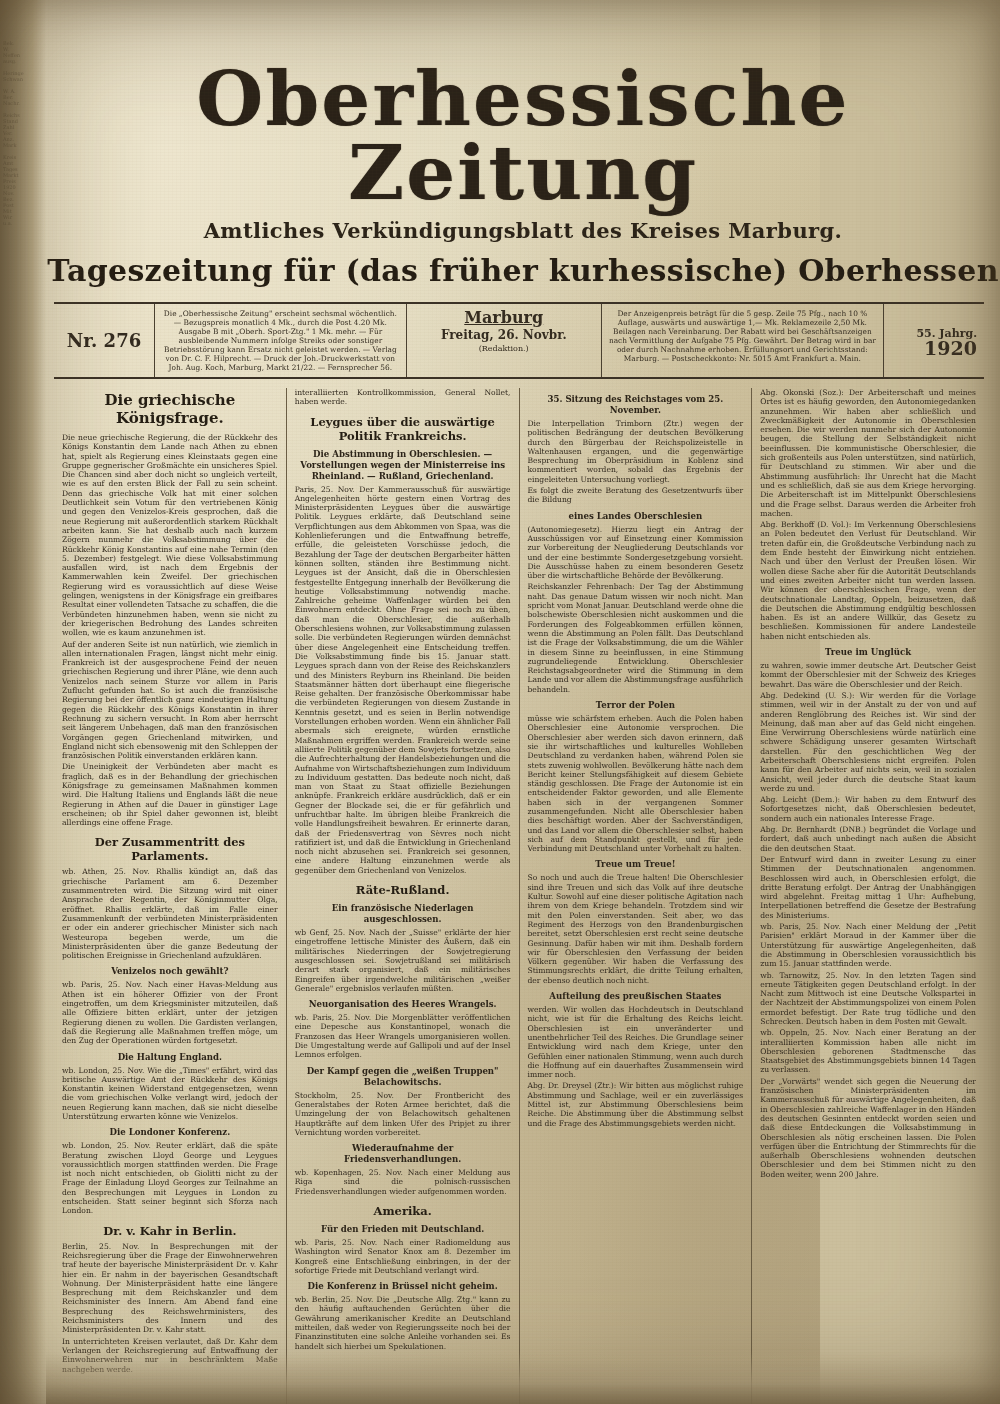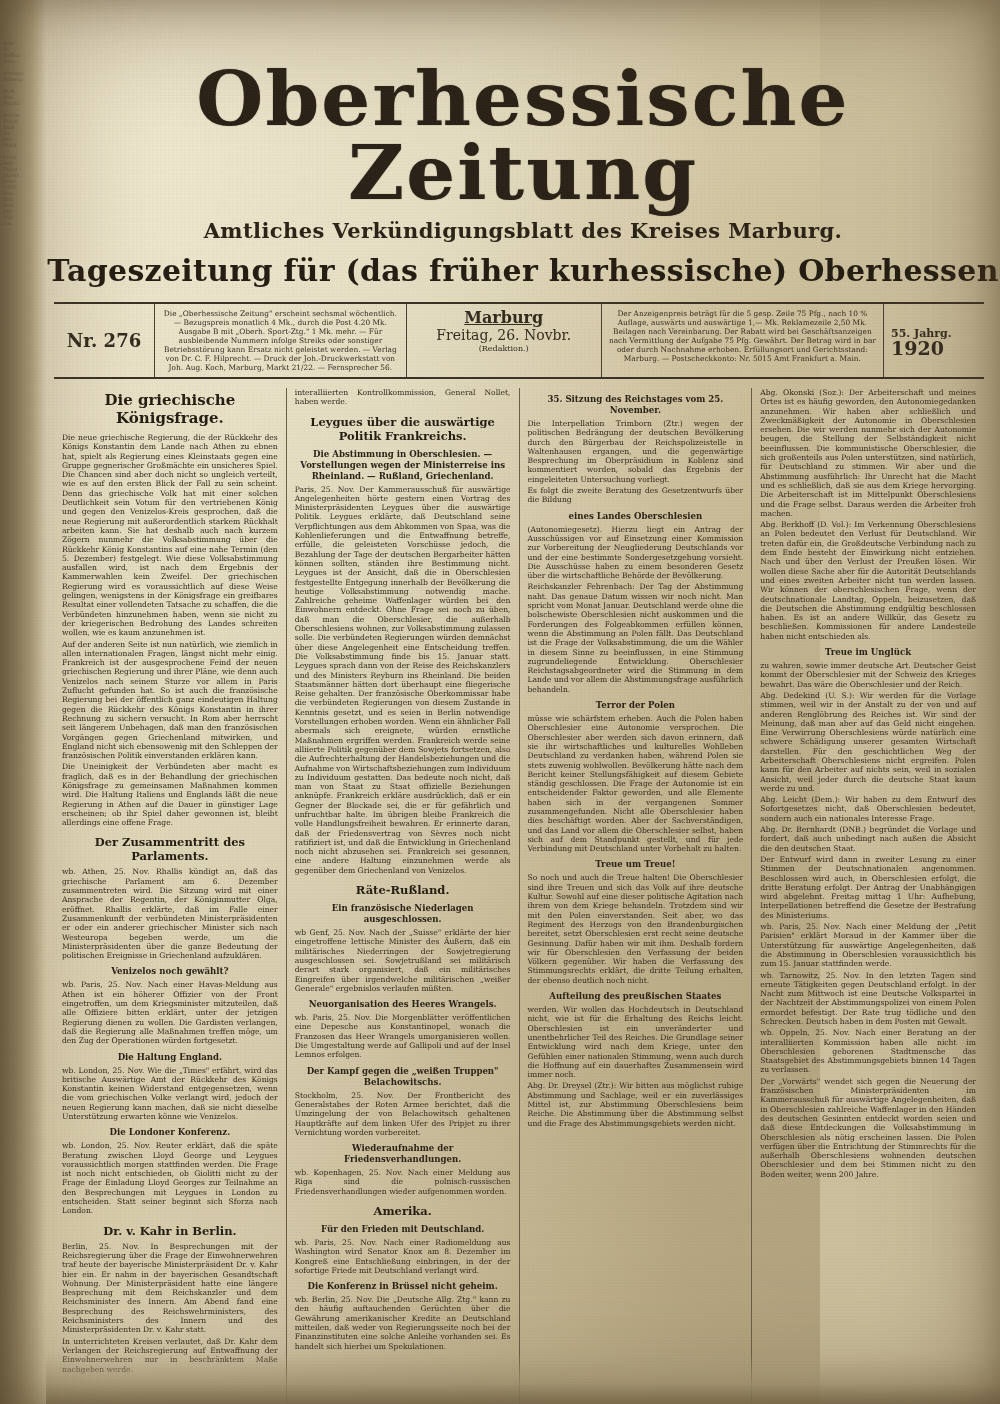--- a/index.html
+++ b/index.html
@@ -65,24 +65,24 @@
   .inforule{height:2px;background:#3a3126;margin:14px 16px 0 8px;}
   .infobar{
     display:flex;align-items:stretch;margin:0 16px 0 8px;
     border-bottom:2px solid #3a3126;
   }
   .infocell{padding:5px 7px;font-size:7.4px;line-height:9px;color:#332b20;}
   .ib-no{width:86px;display:flex;align-items:center;justify-content:center;font-size:18px;font-weight:bold;}
   .ib-left{flex:1.55;border-left:1px solid #4a4030;border-right:1px solid #4a4030;text-align:center;}
   .ib-mid{width:180px;text-align:center;border-right:1px solid #4a4030;}
   .ib-mid .city{font-size:16px;font-weight:bold;line-height:18px;text-decoration:underline;}
-  .ib-mid .date{font-size:14px;font-weight:normal;line-height:17px;}
+  .ib-mid .date{font-size:12px;font-weight:bold;line-height:17px;}
   .ib-mid .ed{font-size:8px;}
   .ib-right{flex:1.75;text-align:center;border-right:1px solid #4a4030;}
-  .ib-year{width:86px;text-align:left;font-size:11px;font-weight:bold;line-height:14px;display:flex;flex-direction:column;justify-content:center;}
+  .ib-year{width:86px;text-align:right;font-size:11px;font-weight:bold;line-height:14px;display:flex;flex-direction:column;justify-content:center;}
   .ib-year .yr{font-size:19px;}
 
   
   .cols{
     display:flex;margin:9px 16px 0 8px;height:1018px;
   }
   .col{
     flex:1;padding:0 8px;
     border-right:1px solid #6a5d44;
     overflow:hidden;

